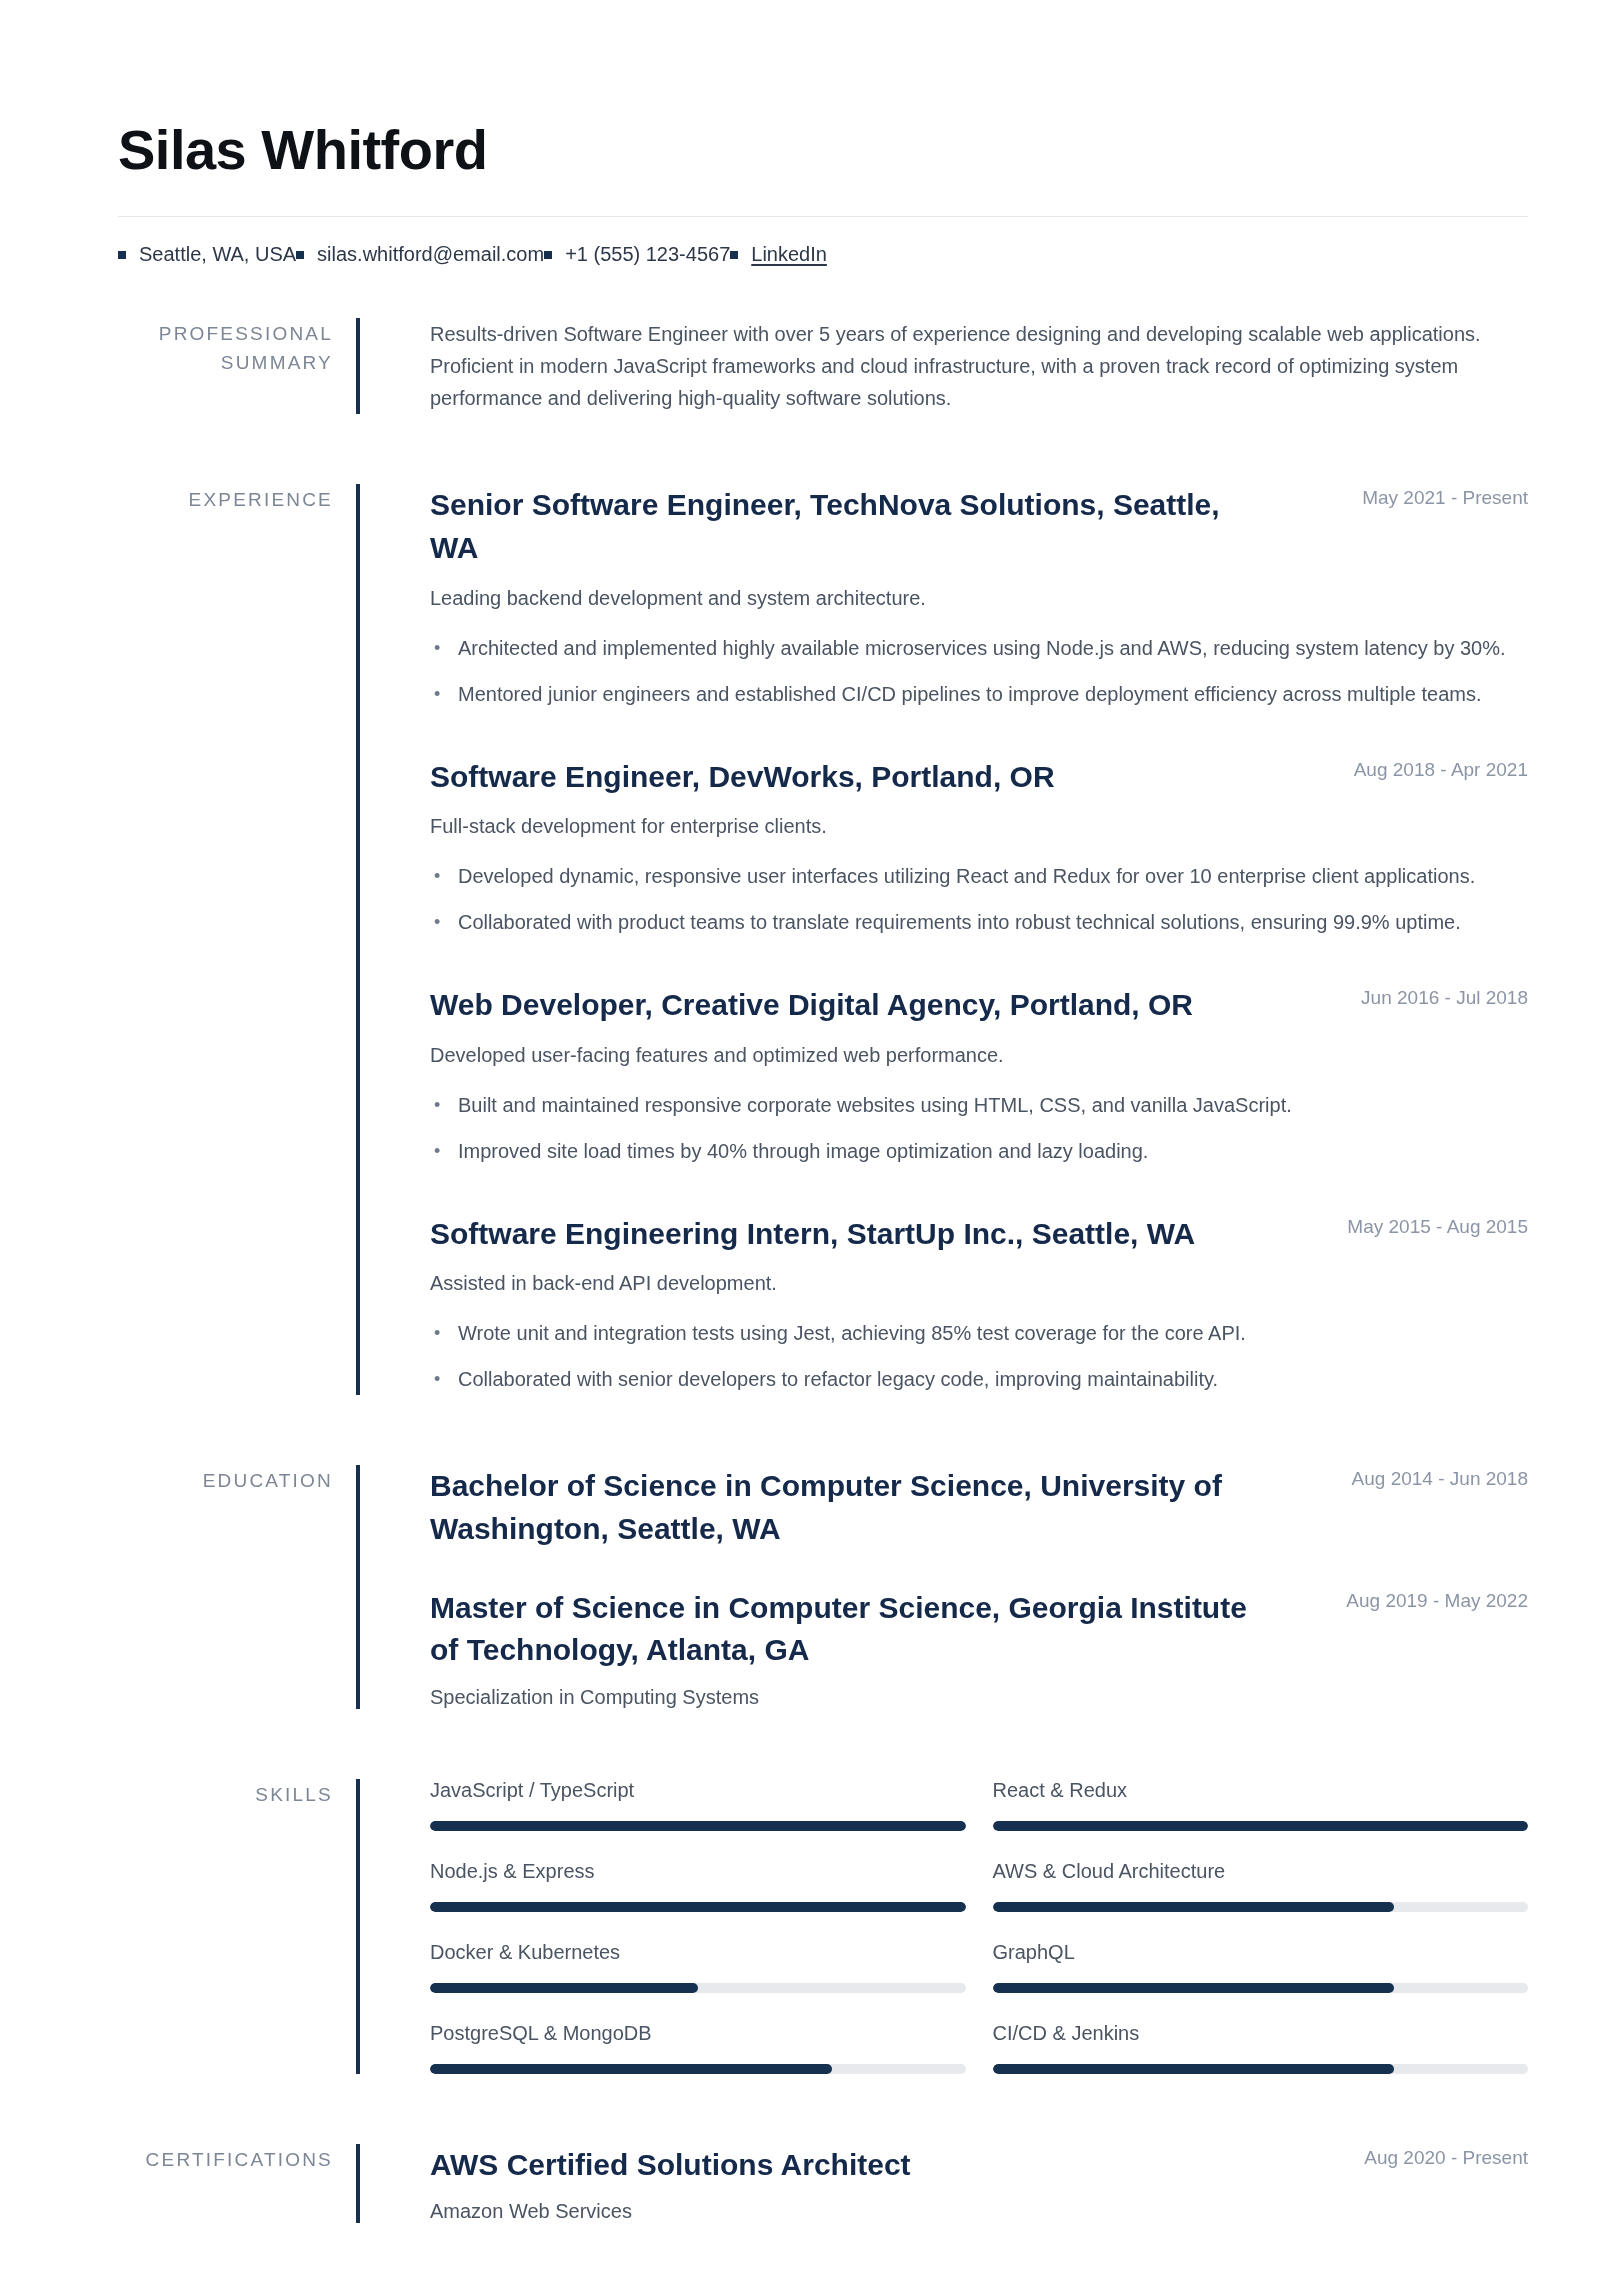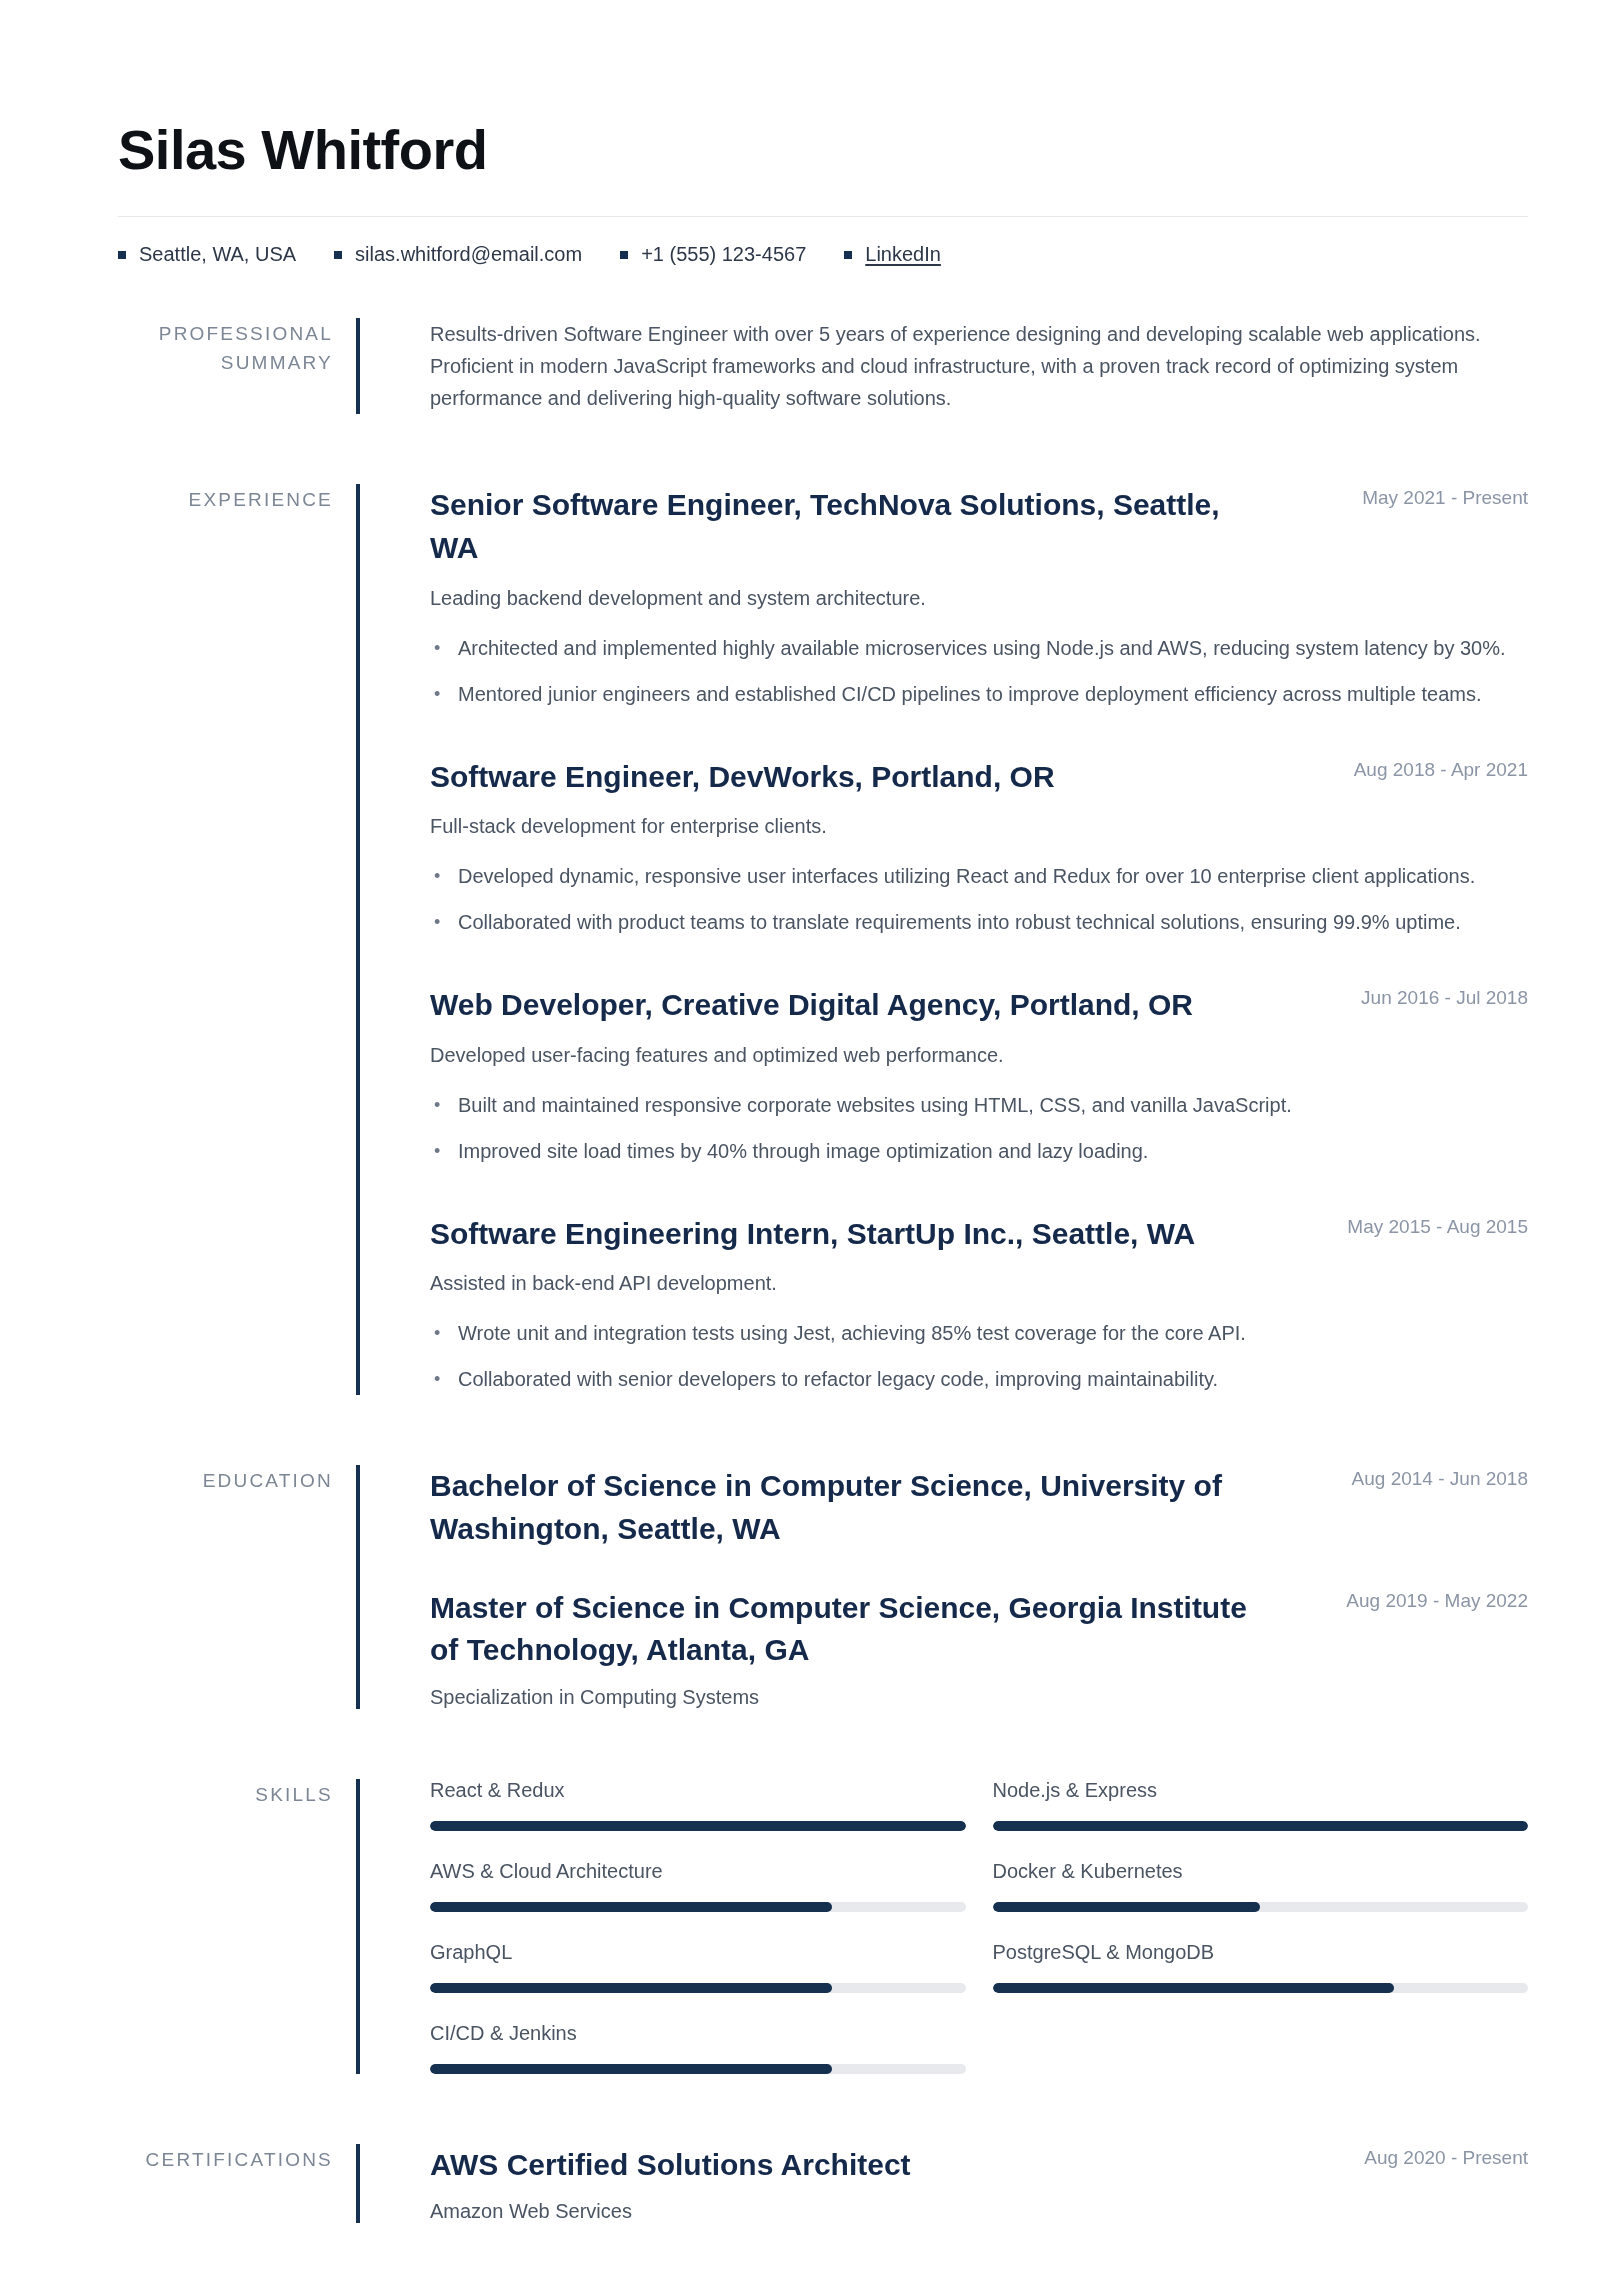--- a/index.html
+++ b/index.html
@@ -20,21 +20,21 @@
     width:1618px;height:2288px;overflow:hidden;background:#ffffff;
     font-family:"Liberation Sans","DejaVu Sans",sans-serif;
     -webkit-font-smoothing:antialiased;
   }
   .page{padding:118px 90px 0 118px;}
 
   
   .name{margin:0;font-size:56px;line-height:1.15;font-weight:700;color:var(--name);letter-spacing:-.5px;}
   .headline{margin-top:18px;font-size:26px;font-weight:700;color:var(--title);}
   .divider{border:none;border-top:1px solid var(--divider);margin:34px 0 0 0;}
-  .contact-row{margin-top:26px;display:flex;align-items:center;gap:38px;font-size:20px;color:var(--contact);}
+  .contact-row{margin-top:26px;display:flex;align-items:center;font-size:20px;color:var(--contact);}
   .contact-item{display:flex;align-items:center;gap:13px;}
   .sq{width:8px;height:8px;background:var(--accent);flex:0 0 auto;}
   .contact-link{color:var(--contact);text-decoration:underline;text-underline-offset:3px;cursor:pointer;}
 
   
   .main{margin-top:52px;}
   .section{display:flex;align-items:stretch;margin-bottom:70px;}
   .section-label{
     width:215px;flex:0 0 215px;margin-right:23px;text-align:right;
     font-size:19px;letter-spacing:2.2px;color:var(--label);line-height:1.5;padding-top:2px;
@@ -187,20 +187,26 @@
 
       </div>
     </section>
 
     <section class="section">
       <div class="section-label">SKILLS</div>
       <div class="section-body">
         <div class="skills-grid">
 
           <div class="skill">
+            <div class="skill-name">JavaScript / TypeScript</div>
+            <div class="bar">
+                <div class="bar-fill" style="width: 100%;"></div>
+              </div>
+          </div>
+          <div class="skill">
             <div class="skill-name">React &amp; Redux</div>
             <div class="bar">
                 <div class="bar-fill" style="width: 100%;"></div>
               </div>
           </div>
           <div class="skill">
             <div class="skill-name">Node.js &amp; Express</div>
             <div class="bar">
                 <div class="bar-fill" style="width: 100%;"></div>
               </div>

